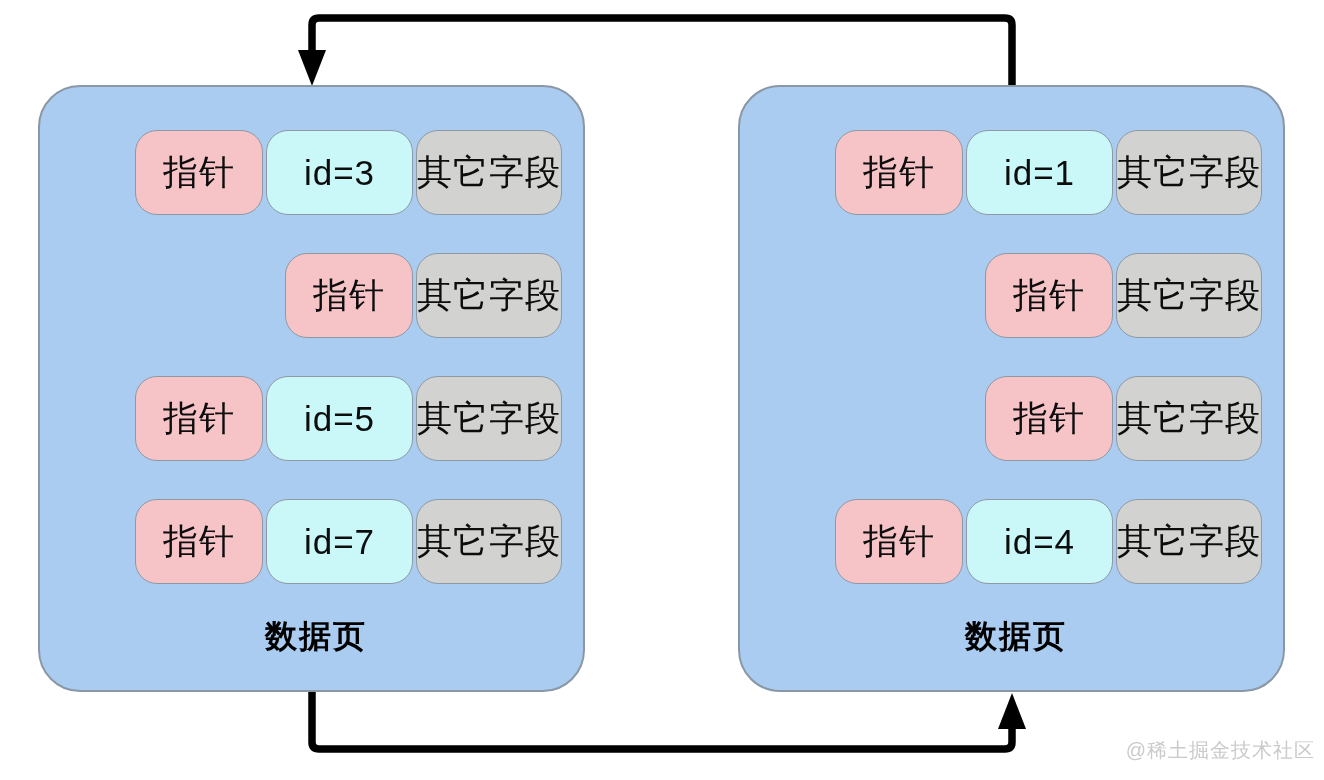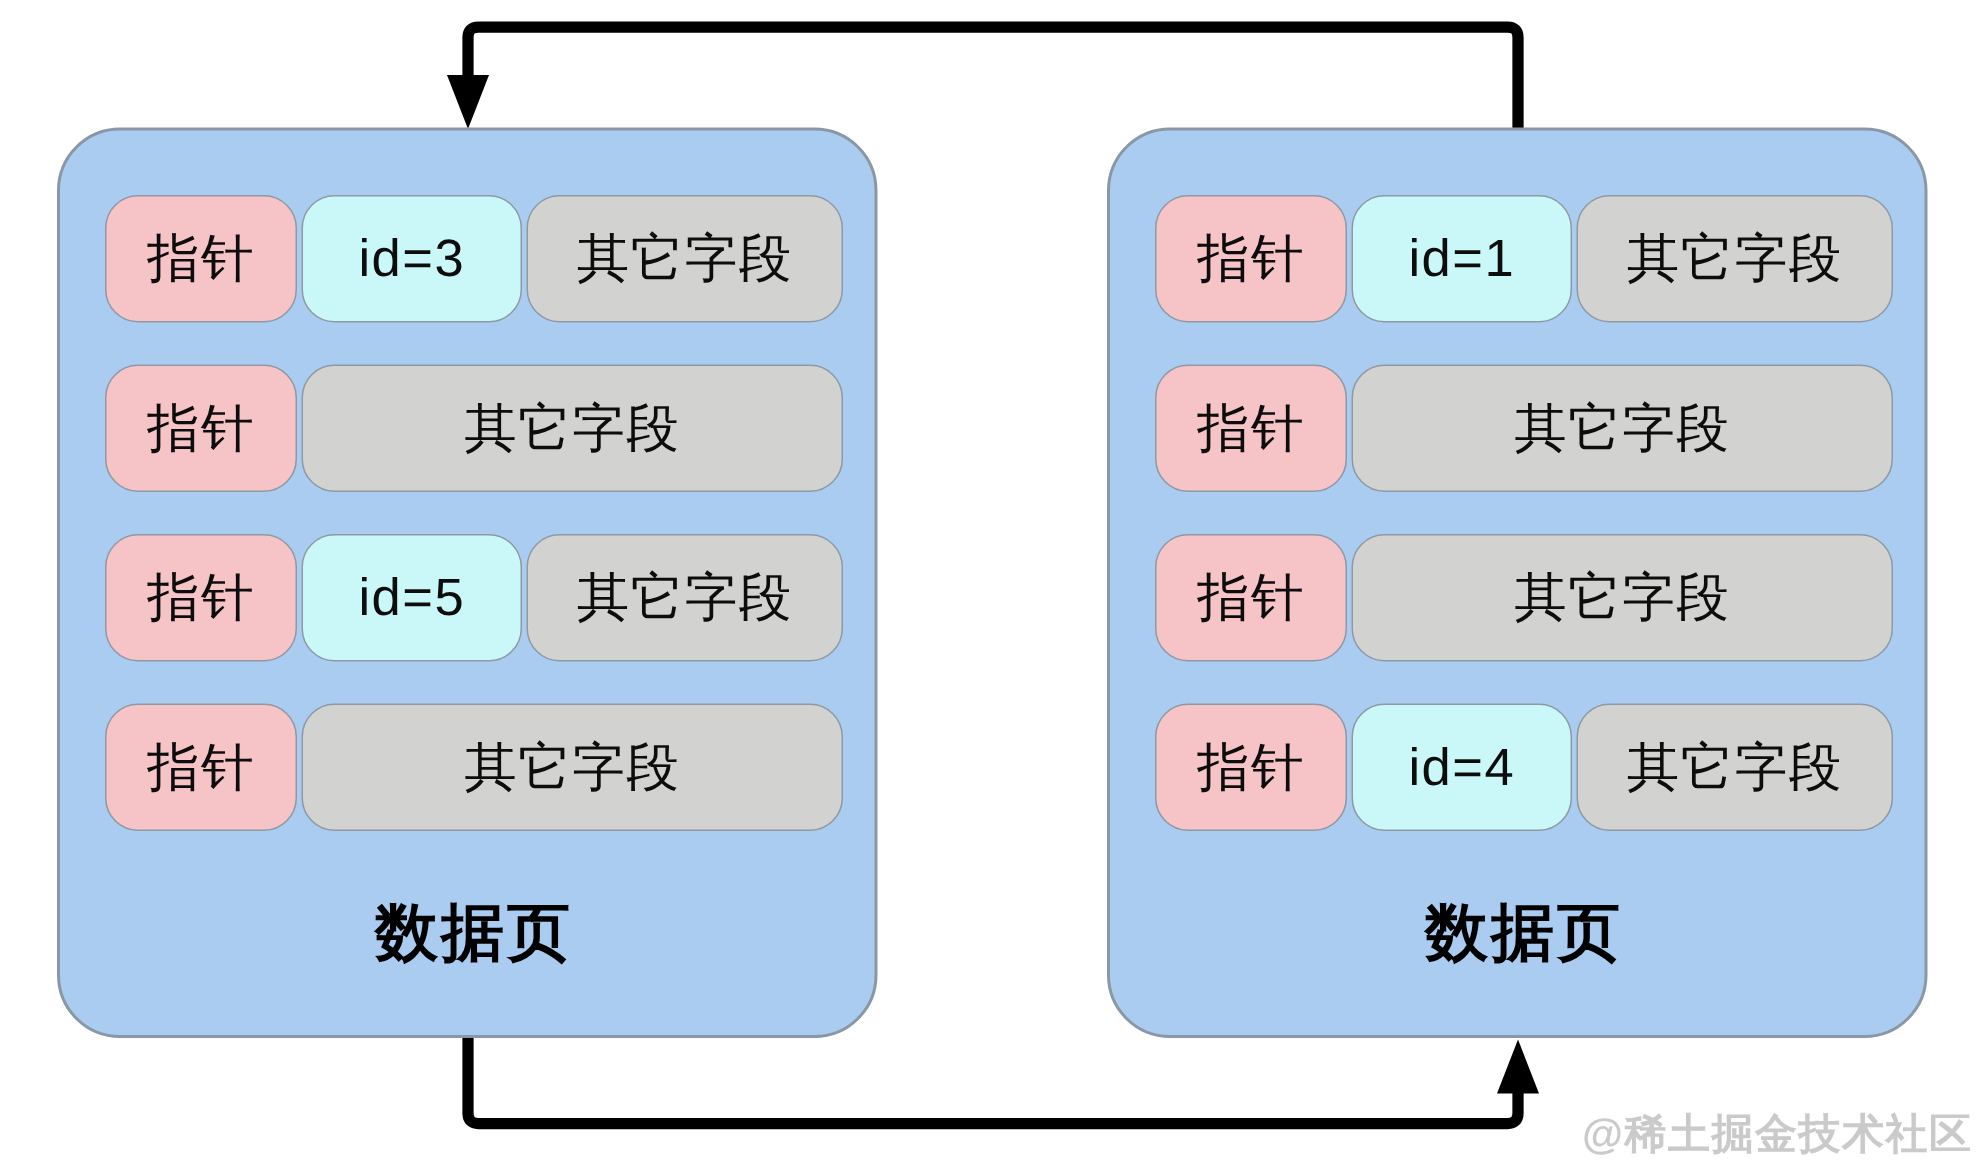--- a/index.html
+++ b/index.html
@@ -42,21 +42,22 @@
     border-radius: 42px;
     display: flex;
     flex-direction: column;
     padding: 43px 21px 0 30px;
   }
   .page-left  { left: 38px; }
   .page-right { left: 738px; }
   .rows {
     display: flex;
     flex-direction: column;
-    gap: 28px;
+    gap: 38px;
+    align-items: flex-end;
   }
   .row {
     display: flex;
     gap: 3px;
   }
   .cell {
     height: 85px;
     box-sizing: border-box;
     border: 1.5px solid var(--cell-border, #8f99a3);
     border-radius: 22px;
@@ -78,33 +79,32 @@
   }
   .cell-other {
     flex: 1;
     background: var(--other-bg, #d2d2d1);
   }
   .page-label {
     flex: 1;
     display: flex;
     align-items: center;
     justify-content: center;
-    font-size: 42px;
+    font-size: 32px;
     font-weight: bold;
     color: #000;
     letter-spacing: 2px;
   }
   .watermark {
     position: absolute;
     right: 9px;
     top: 737px;
-    font-size: 28px;
+    font-size: 20px;
     color: var(--watermark, #cacaca);
     letter-spacing: 1px;
-    font-weight: bold;
   }
 </style>
 </head>
 <body>
 
 <div class="canvas">
 
   <svg class="arrows" width="1324" height="780" viewBox="0 0 1324 780">
     <path class="arrow-line" d="M 1012 86 L 1012 25 Q 1012 18 1005 18 L 319 18 Q 312 18 312 25 L 312 52"></path>
     <polygon class="arrow-head" points="298,50 326,50 312,86"></polygon>
@@ -123,20 +123,21 @@
         <div class="cell cell-pointer">指针</div>
         <div class="cell cell-other">其它字段</div>
       </div>
       <div class="row">
         <div class="cell cell-pointer">指针</div>
         <div class="cell cell-id">id=5</div>
         <div class="cell cell-other">其它字段</div>
       </div>
       <div class="row">
         <div class="cell cell-pointer">指针</div>
+        <div class="cell cell-id">id=7</div>
         <div class="cell cell-other">其它字段</div>
       </div>
     </div>
     <div class="page-label">数据页</div>
   </div>
 
   <div class="page page-right">
     <div class="rows">
       <div class="row">
         <div class="cell cell-pointer">指针</div>

